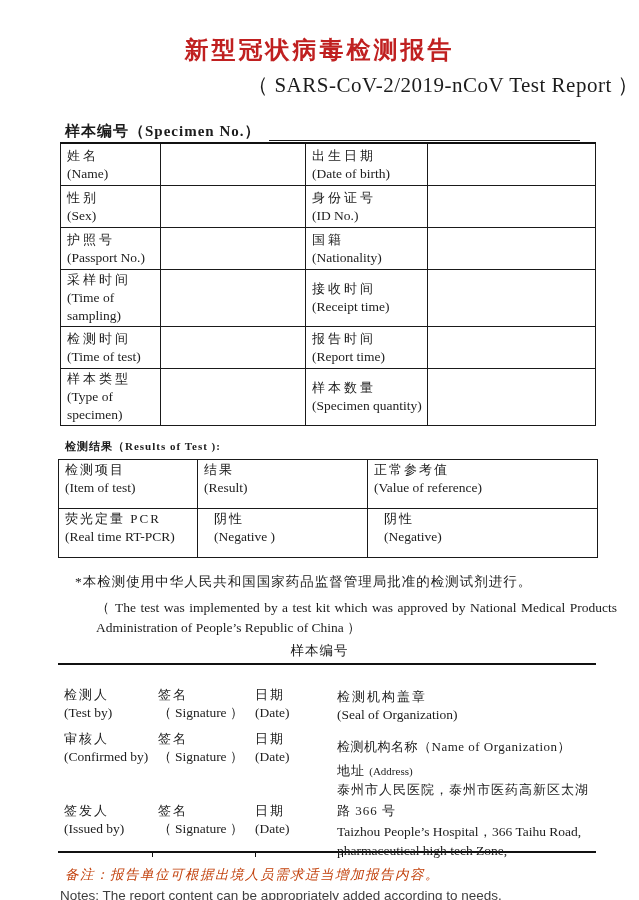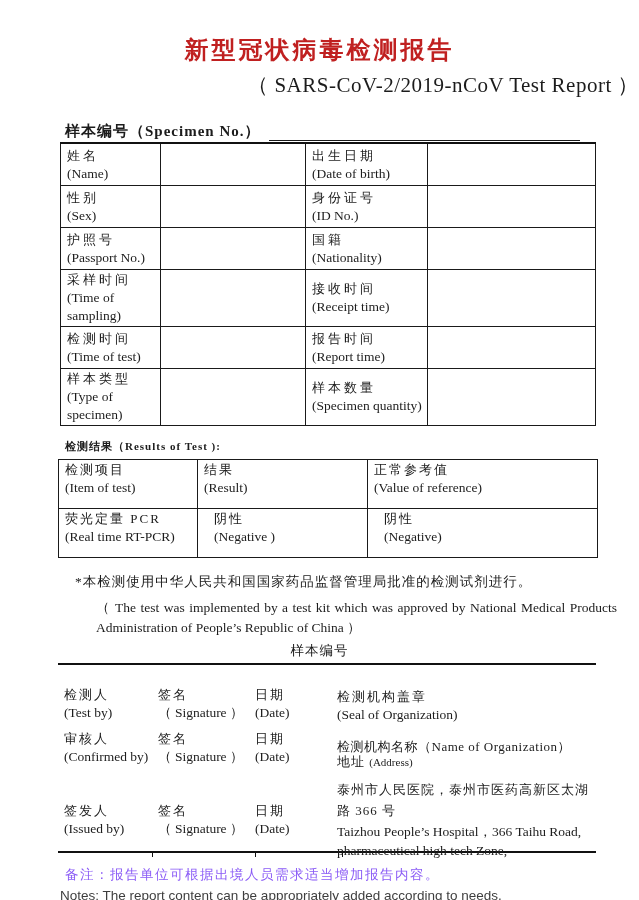--- a/index.html
+++ b/index.html
@@ -50,21 +50,21 @@
   .cell-date { left:197px; }
   .sign-row .cn { letter-spacing:2px; }
   .row-test { top:5px; }
   .row-confirm { top:49px; }
   .row-issue { top:121px; }
 
   .org-block { position:absolute; left:279px; top:0; width:258px; }
   .org-seal { position:absolute; top:23px; }
   .org-seal .cn { letter-spacing:2px; }
   .org-name { position:absolute; top:73px; font-size:13px; letter-spacing:0.5px; }
-  .org-addr-label { position:absolute; top:88px; font-size:13px; letter-spacing:1px; }
+  .org-addr-label { position:absolute; top:97px; font-size:13px; letter-spacing:1px; }
   .org-addr-label .small { font-size:11px; letter-spacing:0; }
   .org-addr-cn { position:absolute; top:114px; font-size:13px; line-height:21px; letter-spacing:1px; }
   .org-addr-en { position:absolute; top:157px; font-size:13.5px; line-height:19px; }
 
   .tick { position:absolute; bottom:-6px; width:1px; height:6px; background:#111; }
   .tick1 { left:94px; } .tick2 { left:197px; } .tick3 { left:284px; }
 
   .footer-cn { margin:13px 40px 0 65px; font-size:13.5px; letter-spacing:1.5px; }
   .footer-en { margin:4px 40px 0 60px; font-family:"Liberation Sans","DejaVu Sans",sans-serif; font-size:13.5px; color:#3e3e3e; }
 </style>
@@ -268,16 +268,16 @@
       </div>
       <div class="org-addr-cn">泰州市人民医院，泰州市医药高新区太湖路 366 号</div>
       <div class="org-addr-en">Taizhou People’s Hospital，366 Taihu Road, pharmaceutical high tech Zone,</div>
     </div>
 
     <span class="tick tick1"></span>
     <span class="tick tick2"></span>
     <span class="tick tick3"></span>
   </div>
 
-  <div class="footer-cn" style="color: #8b5cf6;">备注：报告单位可根据出境人员需求适当增加报告内容。</div>
+  <div class="footer-cn" style="color: #c2410c; font-style: italic;">备注：报告单位可根据出境人员需求适当增加报告内容。</div>
   <div class="footer-en">Notes: The report content can be appropriately added according to needs.</div>
 
 </div>
 
 </body></html>

